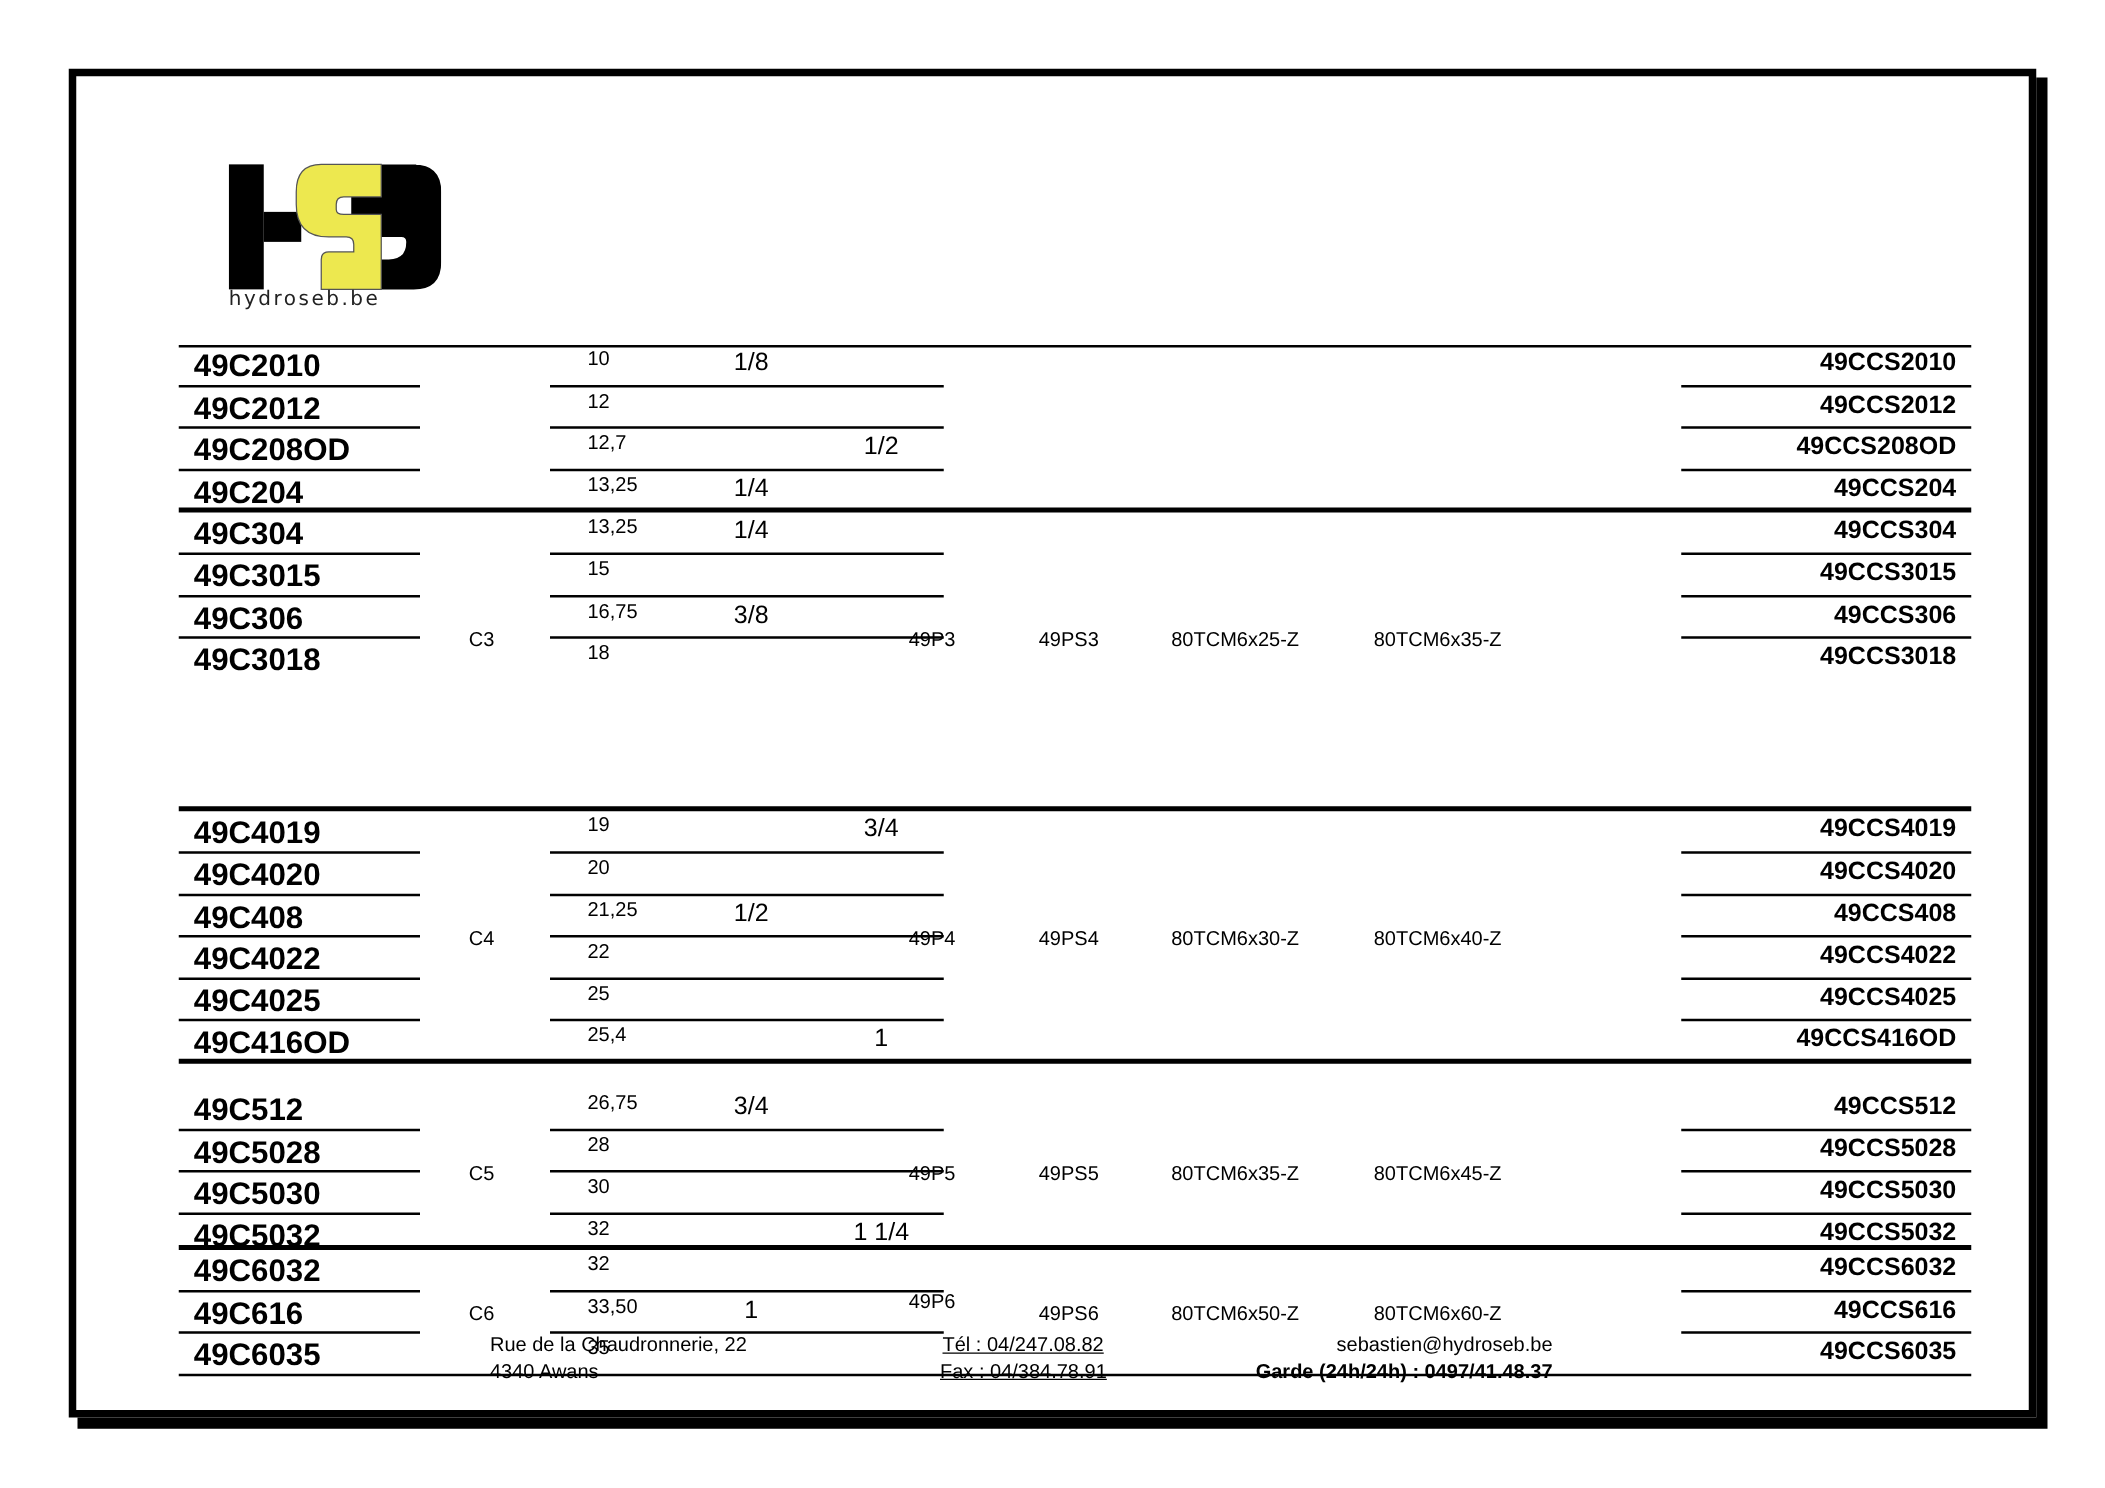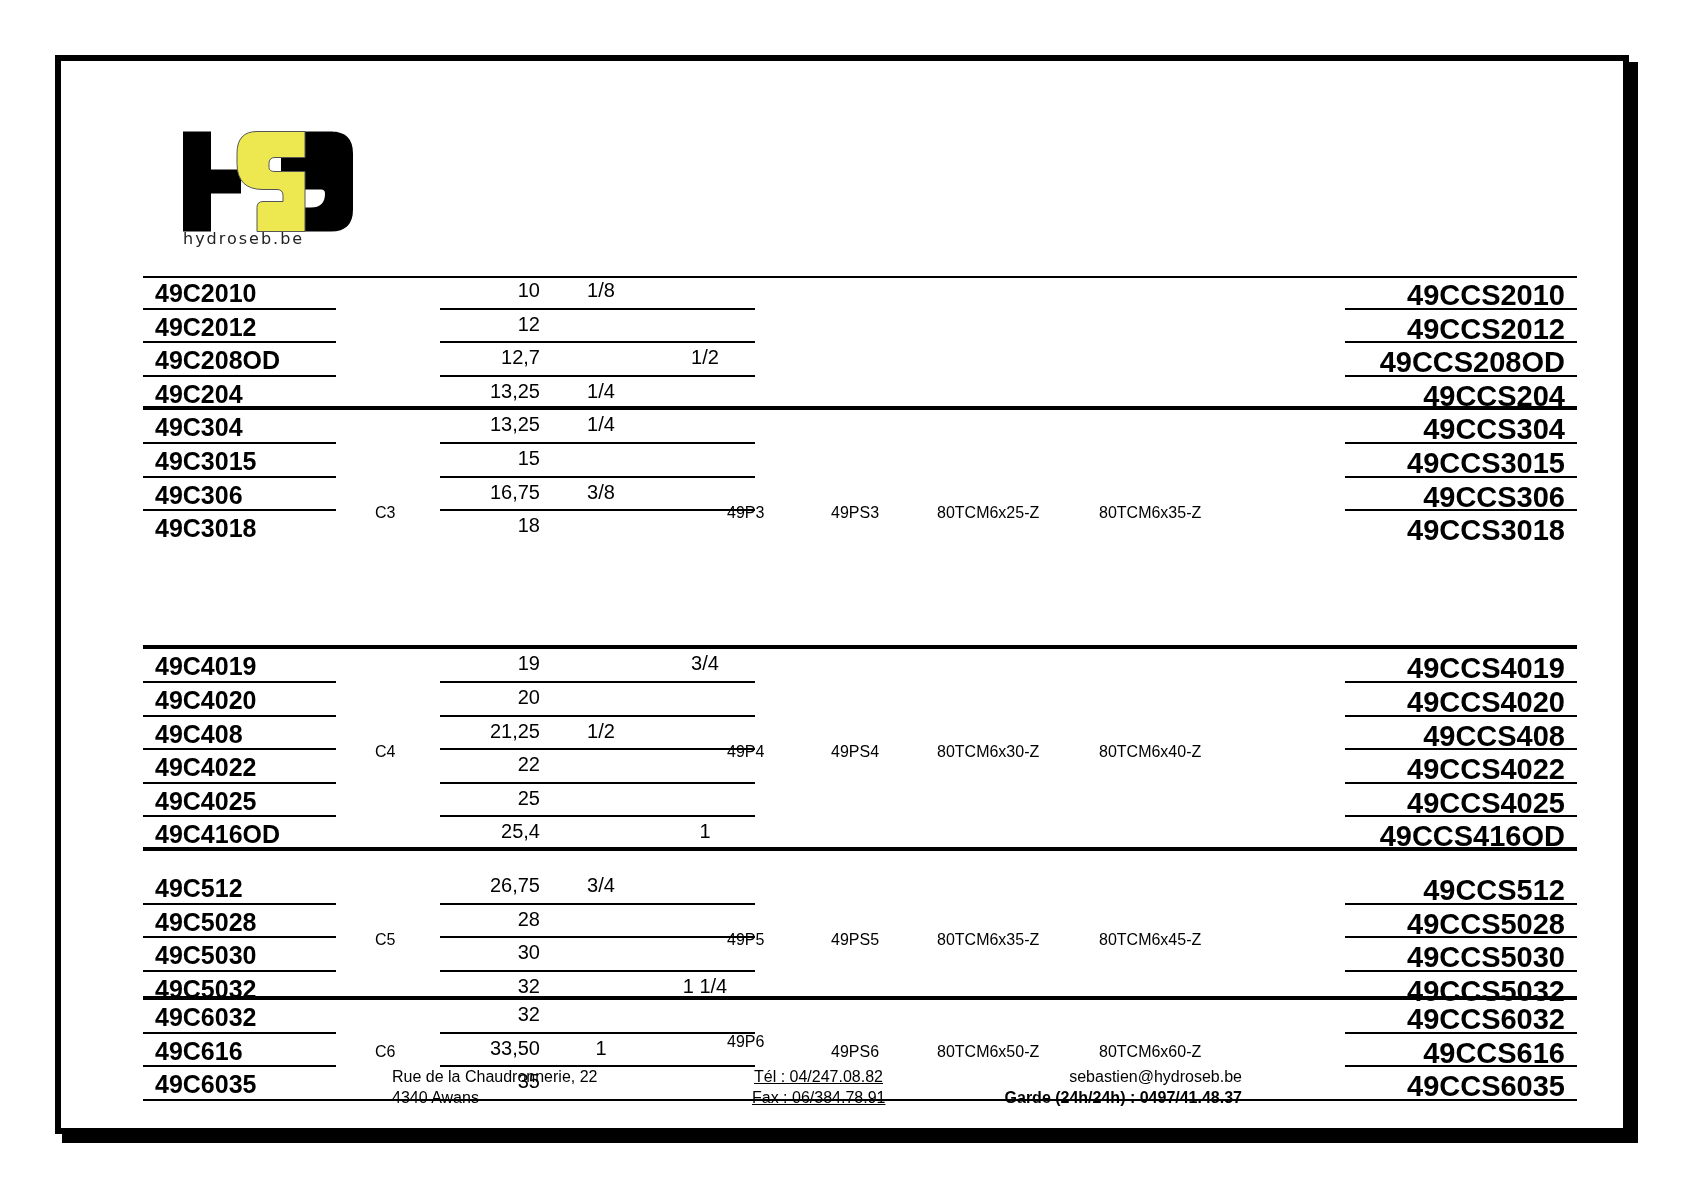--- a/index.html
+++ b/index.html
@@ -7,25 +7,25 @@
   .frame-shadow { position:absolute; left:62px; top:62px; width:1576px; height:1081px; background:#000; }
   .frame { position:absolute; left:55px; top:55px; width:1562px; height:1067px; background:#fff; border:6px solid #000; }
   .logo { position:absolute; left:183px; top:124px; width:170px; height:125px; }
   .logo-text { position:absolute; left:183px; top:229px; font-size:16px; letter-spacing:2px; color:#222; font-family:"DejaVu Sans", sans-serif; }
   .table { position:absolute; left:143px; top:276px; width:1434px; }
   .topline { position:absolute; left:143px; top:276px; width:1434px; height:2px; background:#000; }
   .group { position:relative; width:1434px; }
   .group-sep { position:absolute; left:0; bottom:0; width:1434px; height:4px; background:#000; }
   .row { position:relative; height:33.6px; }
   .code-l { position:absolute; left:12px; top:3px; font-weight:bold; font-size:25px; }
-  .code-r { position:absolute; right:12px; top:3px; font-weight:bold; font-size:29px; text-align:right; }
+  .code-r { position:absolute; right:12px; top:3px; font-weight:bold; font-size:20px; text-align:right; }
   .line-l { position:absolute; left:0; bottom:0; width:193px; height:2px; background:#000; }
   .line-m { position:absolute; left:297px; bottom:0; width:315px; height:2px; background:#000; }
   .line-r { position:absolute; left:1202px; bottom:0; width:232px; height:2px; background:#000; }
-  .size { position:absolute; left:327px; width:70px; top:3px; font-size:20px; text-align:right; }
+  .size { position:absolute; left:327px; width:70px; top:3px; font-size:16px; text-align:left; }
   .inch { position:absolute; left:430px; width:56px; top:3px; font-size:20px; text-align:center; }
   .od { position:absolute; left:520px; width:84px; top:3px; font-size:20px; text-align:center; }
   .gcell { position:absolute; font-size:16px; transform:translateY(-50%); }
   .footer { position:absolute; font-size:16px; line-height:21px; }
   .bold { font-weight:bold; }
 </style>
 </head>
 <body>
 
 <div class="frame-shadow"></div>
@@ -278,18 +278,18 @@
       <div class="group-sep" style="height: 2px;"></div>
     </div>
   </div>
 
 <div class="footer" style="left:392px; top:1066px;">
   <div>Rue de la Chaudronnerie, 22</div>
   <div>4340 Awans</div>
 </div>
 <div class="footer" style="left:752px; top:1066px;text-decoration:underline;">
   <div style="padding-left:2px;">Tél : 04/247.08.82</div>
-  <div>Fax : 06/384.78.91</div>
+  <div>Fax : 04/384.78.91</div>
 </div>
 <div class="footer" style="left:900px; top:1066px; width:342px; text-align:right;">
   <div>sebastien@hydroseb.be</div>
   <div class="bold">Garde (24h/24h) : 0497/41.48.37</div>
 </div>
 
 </body></html>

